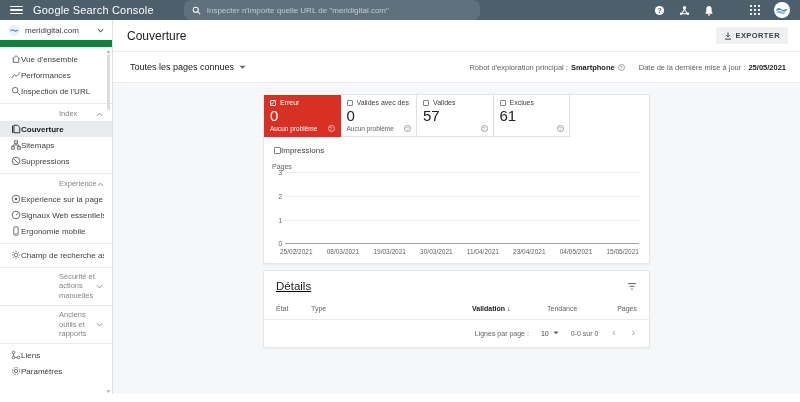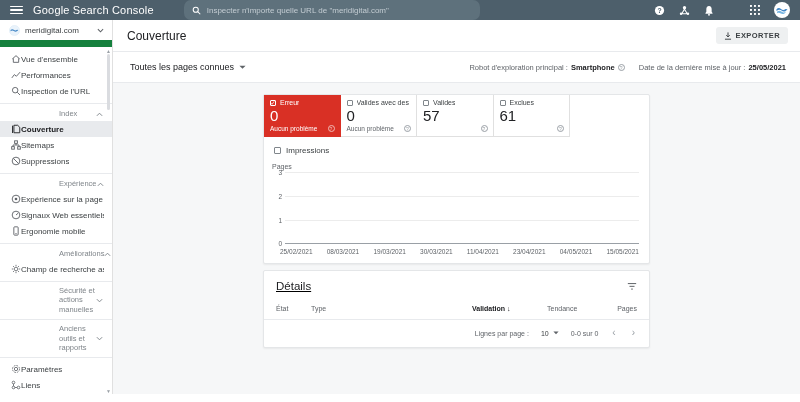--- a/index.html
+++ b/index.html
@@ -84,21 +84,21 @@
   .card-label { font-size:7px; font-weight:500; color:#3c4043; white-space:nowrap; overflow:hidden; }
   .card.sel .card-label, .card.sel .card-value, .card.sel .card-note { color:#fff; }
   .card-value { font-size:15px; color:#202124; margin-top:1px; }
   .card-note { font-size:6.5px; color:#5f6368; margin-top:1px; }
   .info { position:absolute; right:5px; bottom:4px; width:7px; height:7px; border:1px solid #9aa0a6;
     border-radius:50%; color:#9aa0a6; font-size:5px; line-height:6px; text-align:center; cursor:pointer; }
   .card.sel .info { border-color:#f2b8b3; color:#f2b8b3; }
   .cards-filler { flex:1; }
 
   
-  .imp-row { display:flex; align-items:center; gap:5px; padding:9px 10px 0 10px; cursor:pointer; }
+  .imp-row { display:flex; align-items:center; padding:9px 10px 0 10px; cursor:pointer; }
   .imp-label { font-size:8px; color:#3c4043; }
   .ylab { font-size:7px; color:#5f6368; margin:8px 0 2px 8px; }
   .plot { position:relative; height:72px; margin:0 10px 0 8px; }
   .gline { position:absolute; left:13px; right:0; border-top:1px solid #ececec; }
   .gline.base { border-top:1px solid #9aa0a6; }
   .gline .tick { position:absolute; left:-13px; top:-4px; width:10px; text-align:right;
     font-size:6.5px; color:#5f6368; }
   .dates { display:flex; justify-content:space-between; margin:4px 10px 0 16px; padding-bottom:8px; }
   .dates span { font-size:6.5px; color:#5f6368; white-space:nowrap; }
 
@@ -292,26 +292,20 @@
         <span class="nicon">
             <svg width="10" height="10" viewBox="0 0 12 12" fill="none" stroke="currentColor" stroke-width="1.1">
               <rect x="3.4" y="1" width="5.2" height="10" rx="1"></rect>
               <line x1="5.2" y1="9.2" x2="6.8" y2="9.2"></line>
             </svg>
           </span>
         <span class="nlabel">Ergonomie mobile</span>
       </div>
 
       <div class="nav-div"></div>
-      <div class="nav-header">
-        <span class="hlabel">Améliorations</span>
-        <svg class="chev" width="7" height="5" viewBox="0 0 8 5">
-            <path d="M1 4 L4 1 L7 4" fill="none" stroke="#80868b" stroke-width="1.1"></path>
-          </svg>
-      </div>
       <div class="nav-item">
         <span class="nicon">
             <svg width="10" height="10" viewBox="0 0 12 12" fill="none" stroke="currentColor" stroke-width="1">
               <circle cx="6" cy="6" r="2.2"></circle>
               <path d="M6 1 V2.6 M6 9.4 V11 M1 6 H2.6 M9.4 6 H11 M2.5 2.5 L3.6 3.6 M8.4 8.4 L9.5 9.5 M9.5 2.5 L8.4 3.6 M3.6 8.4 L2.5 9.5"></path>
             </svg>
           </span>
         <span class="nlabel">Champ de recherche associ...</span>
       </div>
 
@@ -328,36 +322,36 @@
         <span class="hlabel">Anciens outils et rapports</span>
         <svg class="chev" width="7" height="5" viewBox="0 0 8 5">
             <path d="M1 1 L4 4 L7 1" fill="none" stroke="#80868b" stroke-width="1.1"></path>
           </svg>
       </div>
 
       <div class="nav-div"></div>
       <div class="nav-item">
         <span class="nicon">
             <svg width="10" height="10" viewBox="0 0 12 12" fill="none" stroke="currentColor" stroke-width="1">
-              <circle cx="6" cy="6" r="2"></circle>
-              <circle cx="6" cy="6" r="4.2" stroke-dasharray="2 1.3"></circle>
-            </svg>
-          </span>
-        <span class="nlabel">Paramètres</span>
-      </div>
-      <div class="nav-item">
-        <span class="nicon">
-            <svg width="10" height="10" viewBox="0 0 12 12" fill="none" stroke="currentColor" stroke-width="1">
               <circle cx="3" cy="3" r="1.6"></circle>
               <circle cx="3" cy="9" r="1.6"></circle>
               <circle cx="9" cy="9" r="1.6"></circle>
               <path d="M3 4.6 V7.4 M4.6 9 H7.4"></path>
             </svg>
           </span>
         <span class="nlabel">Liens</span>
+      </div>
+      <div class="nav-item">
+        <span class="nicon">
+            <svg width="10" height="10" viewBox="0 0 12 12" fill="none" stroke="currentColor" stroke-width="1">
+              <circle cx="6" cy="6" r="2"></circle>
+              <circle cx="6" cy="6" r="4.2" stroke-dasharray="2 1.3"></circle>
+            </svg>
+          </span>
+        <span class="nlabel">Paramètres</span>
       </div>
     </div>
 
     <div class="sb-scroll">
       <span class="sb-arrow">▲</span>
       <div class="sb-track">
           <div class="sb-thumb"></div>
         </div>
       <span class="sb-arrow">▼</span>
     </div>

